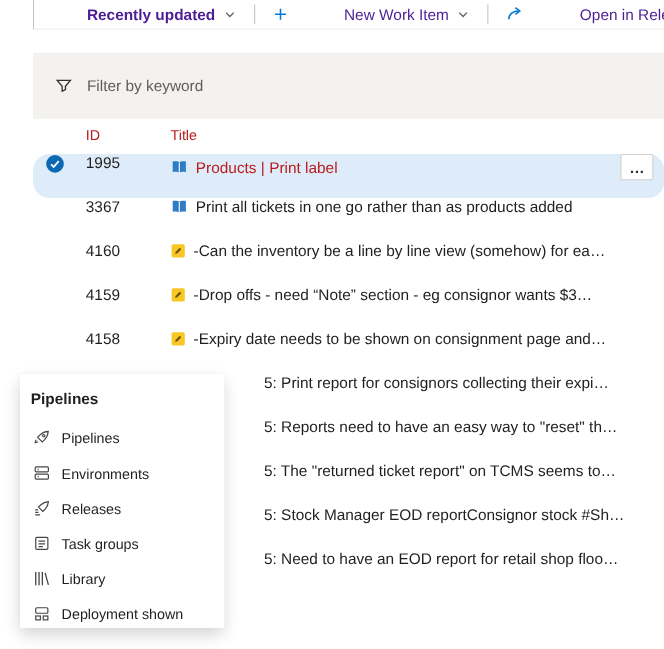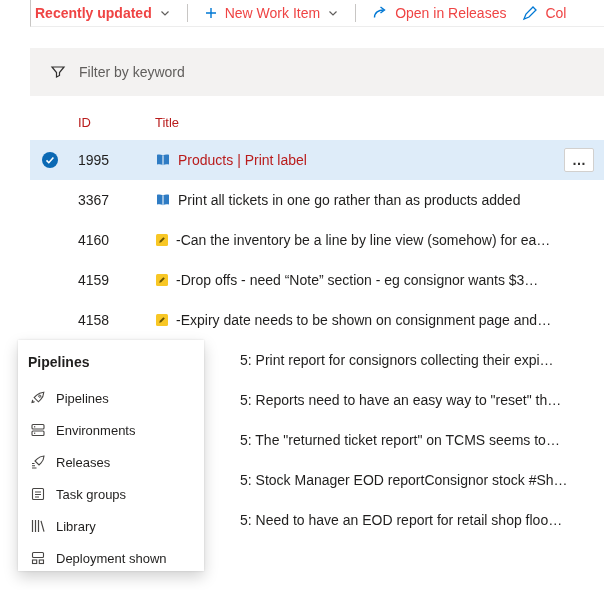--- a/index.html
+++ b/index.html
@@ -17,44 +17,44 @@
   .toolbar {
     position: absolute; top: 0; left: 30px; right: 0; height: 27px;
     display: flex; align-items: center;
     border-left: 1px solid #c8c6c4;
     border-bottom: 1px solid #ededed;
     padding-left: 4px;
     white-space: nowrap; overflow: hidden;
   }
   .tb-item { display: flex; align-items: center; gap: 7px; cursor: pointer; }
   .tb-item + .tb-item { margin-left: 16px; }
-  .tb-text { color: #ef4444; }
+  .tb-text { color: #4c1d95; margin-left: 44px; }
   .semibold { font-weight: 600; }
   .tb-sep { width: 1px; height: 18px; background: #c8c6c4; margin: 0 16px; flex: none; }
   .icon { display: inline-flex; align-items: center; justify-content: center; }
   .col-options { margin-left: 20px; }
 
   
   .filterbar {
-    position: absolute; top: 48px; left: 30px; right: 0; height: 48px;
+    position: absolute; top: 48px; left: 30px; right: 0; height: 60px;
     background: #f3f2f1;
     display: flex; align-items: center; gap: 13px;
     padding-left: 20px;
   }
   .filterbar input {
     background: transparent; border: none; outline: none;
     font-family: "Liberation Sans", sans-serif; font-size: 14px;
     color: #201f1e; flex: 1;
   }
   .filterbar input::placeholder { color: #605e5c; opacity: 1; }
 
   
   .table { position: absolute; top: 104px; left: 30px; right: 0; }
   .thead { display: flex; height: 36px; align-items: center; font-size: 13px; color: #b91c1c; }
-  .row { display: flex; height: 40px; align-items: center; }
+  .row { display: flex; height: 40px; align-items: flex-start; border-radius: 15px; }
   .row.selected { background: #deecf9; }
   .col-check { width: 40px; display: flex; justify-content: center; flex: none; }
   .col-id { width: 75px; padding-left: 8px; flex: none; }
   .col-title {
     flex: 1; min-width: 0; padding-left: 10px;
     display: flex; align-items: center; gap: 7px;
     overflow: hidden; white-space: nowrap;
   }
   .title-text { overflow: hidden; white-space: nowrap; }
   .link { color: #b91c1c; }

